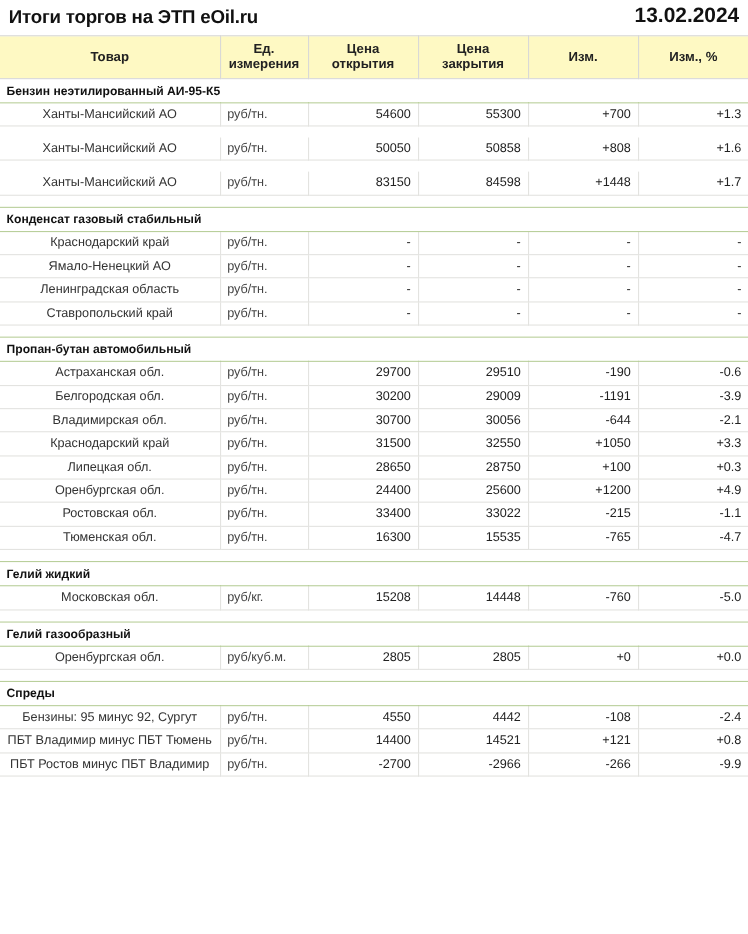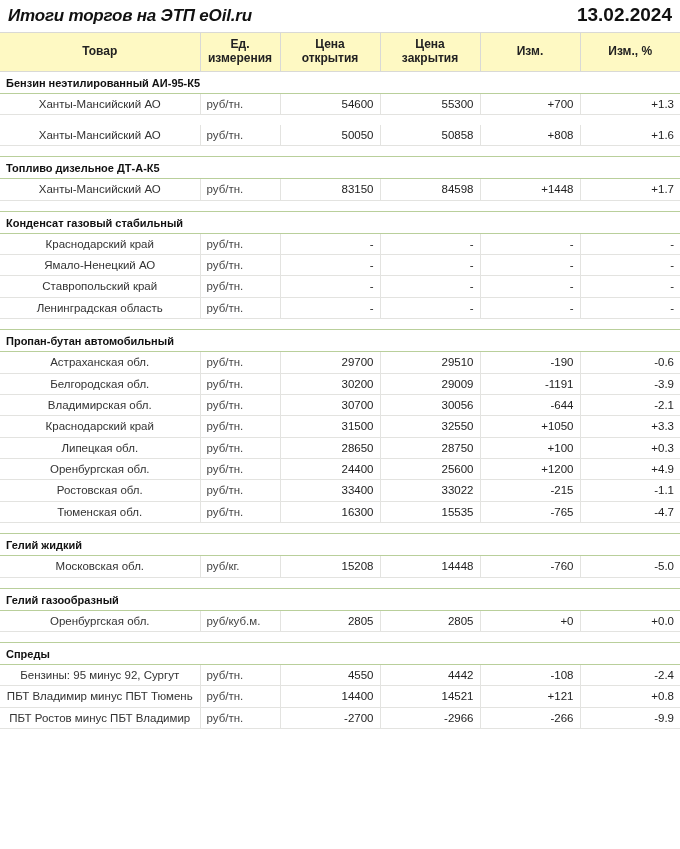--- a/index.html
+++ b/index.html
@@ -22,21 +22,20 @@
     display: flex;
     align-items: flex-end;
     justify-content: space-between;
     padding: 4px 8px 6px 8px;
   }
   .title {
     font-size: 17px;
     font-weight: bold;
     color: #111111;
     letter-spacing: -0.2px;
-    font-style: italic;
   }
   .date {
     font-size: 19px;
     font-weight: bold;
     color: #111111;
   }
   table.results {
     border-collapse: collapse;
     width: 680px;
     table-layout: fixed;
@@ -157,23 +156,20 @@
           <td class="name">Ханты-Мансийский АО</td>
           <td class="unit">руб/тн.</td>
           <td class="num">50050</td>
           <td class="num">50858</td>
           <td class="num pos">+808</td>
           <td class="num last pos">+1.6</td>
         </tr>
         <tr class="spacer">
           <td colspan="6"></td>
         </tr>
-        <tr class="group">
-          <td colspan="6">Топливо дизельное ДТ-А-К5</td>
-        </tr>
         <tr class="data">
           <td class="name">Ханты-Мансийский АО</td>
           <td class="unit">руб/тн.</td>
           <td class="num">83150</td>
           <td class="num">84598</td>
           <td class="num pos">+1448</td>
           <td class="num last pos">+1.7</td>
         </tr>
         <tr class="spacer">
           <td colspan="6"></td>
@@ -191,29 +187,29 @@
         </tr>
         <tr class="data">
           <td class="name">Ямало-Ненецкий АО</td>
           <td class="unit">руб/тн.</td>
           <td class="num">-</td>
           <td class="num">-</td>
           <td class="num dash">-</td>
           <td class="num last dash">-</td>
         </tr>
         <tr class="data">
-          <td class="name">Ставропольский край</td>
+          <td class="name">Ленинградская область</td>
           <td class="unit">руб/тн.</td>
           <td class="num">-</td>
           <td class="num">-</td>
           <td class="num dash">-</td>
           <td class="num last dash">-</td>
         </tr>
         <tr class="data">
-          <td class="name">Ленинградская область</td>
+          <td class="name">Ставропольский край</td>
           <td class="unit">руб/тн.</td>
           <td class="num">-</td>
           <td class="num">-</td>
           <td class="num dash">-</td>
           <td class="num last dash">-</td>
         </tr>
         <tr class="spacer">
           <td colspan="6"></td>
         </tr>
         <tr class="group">

